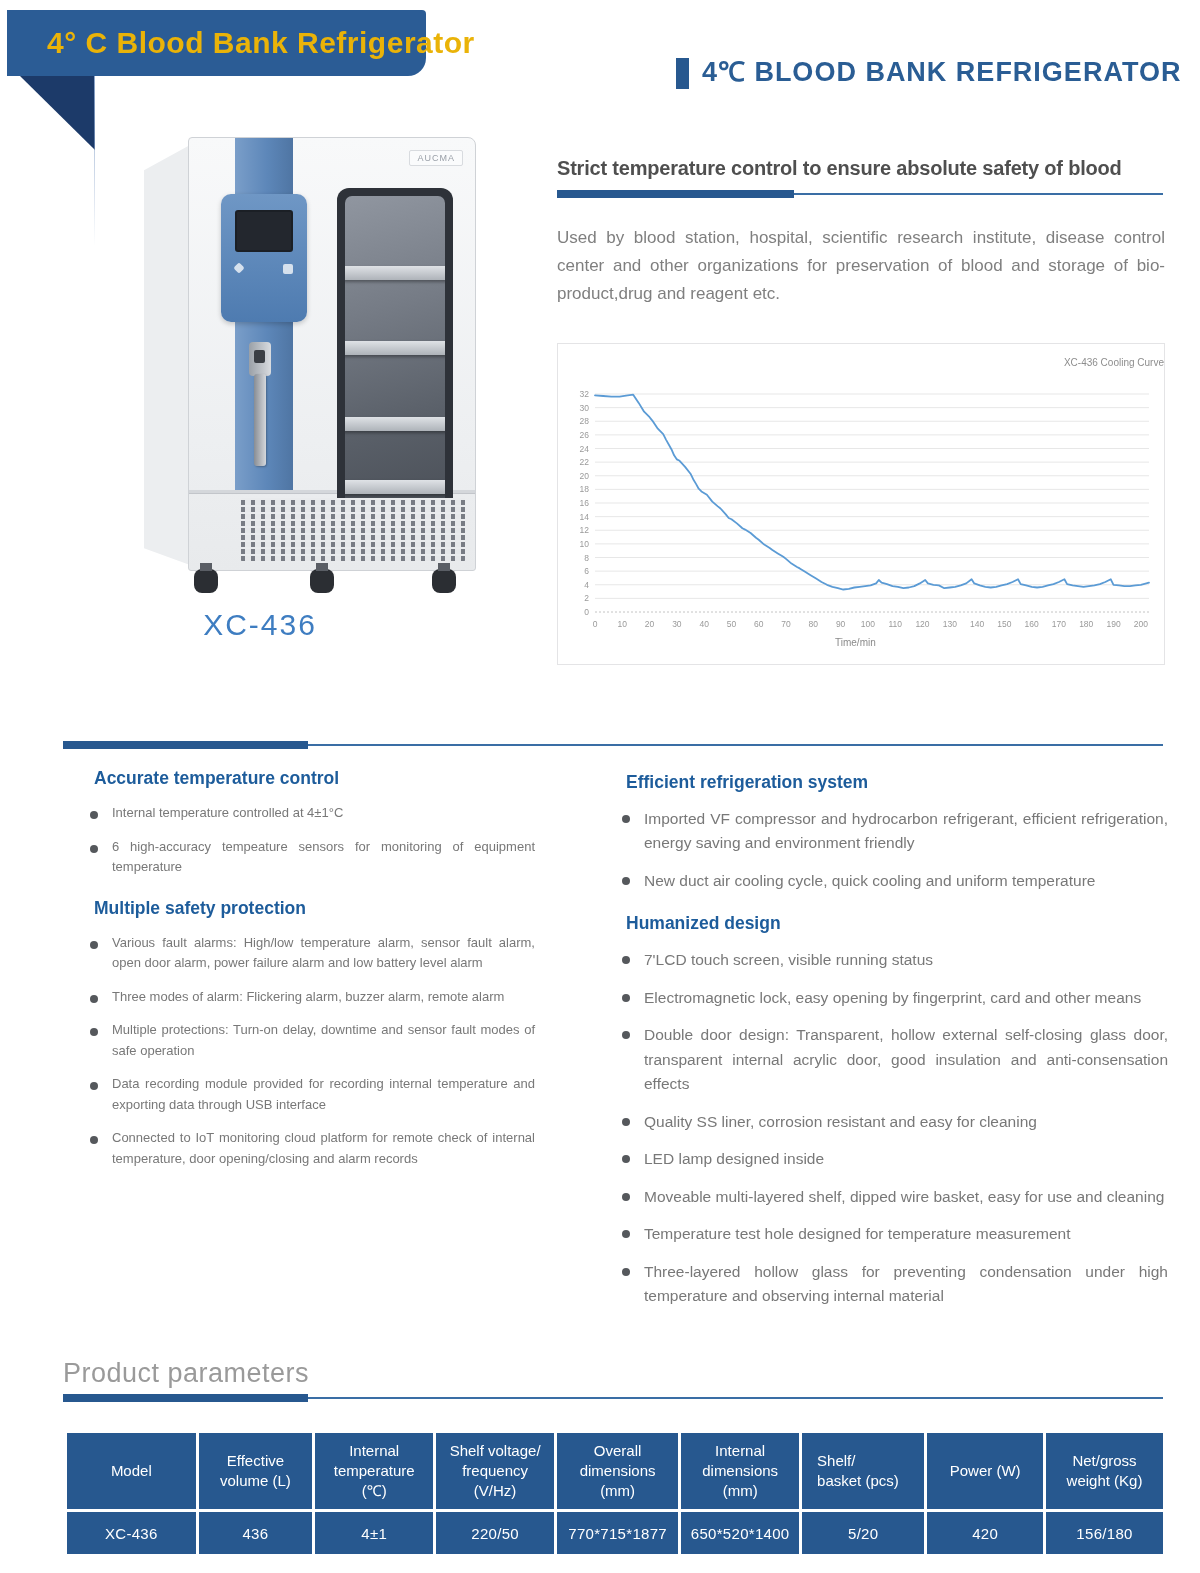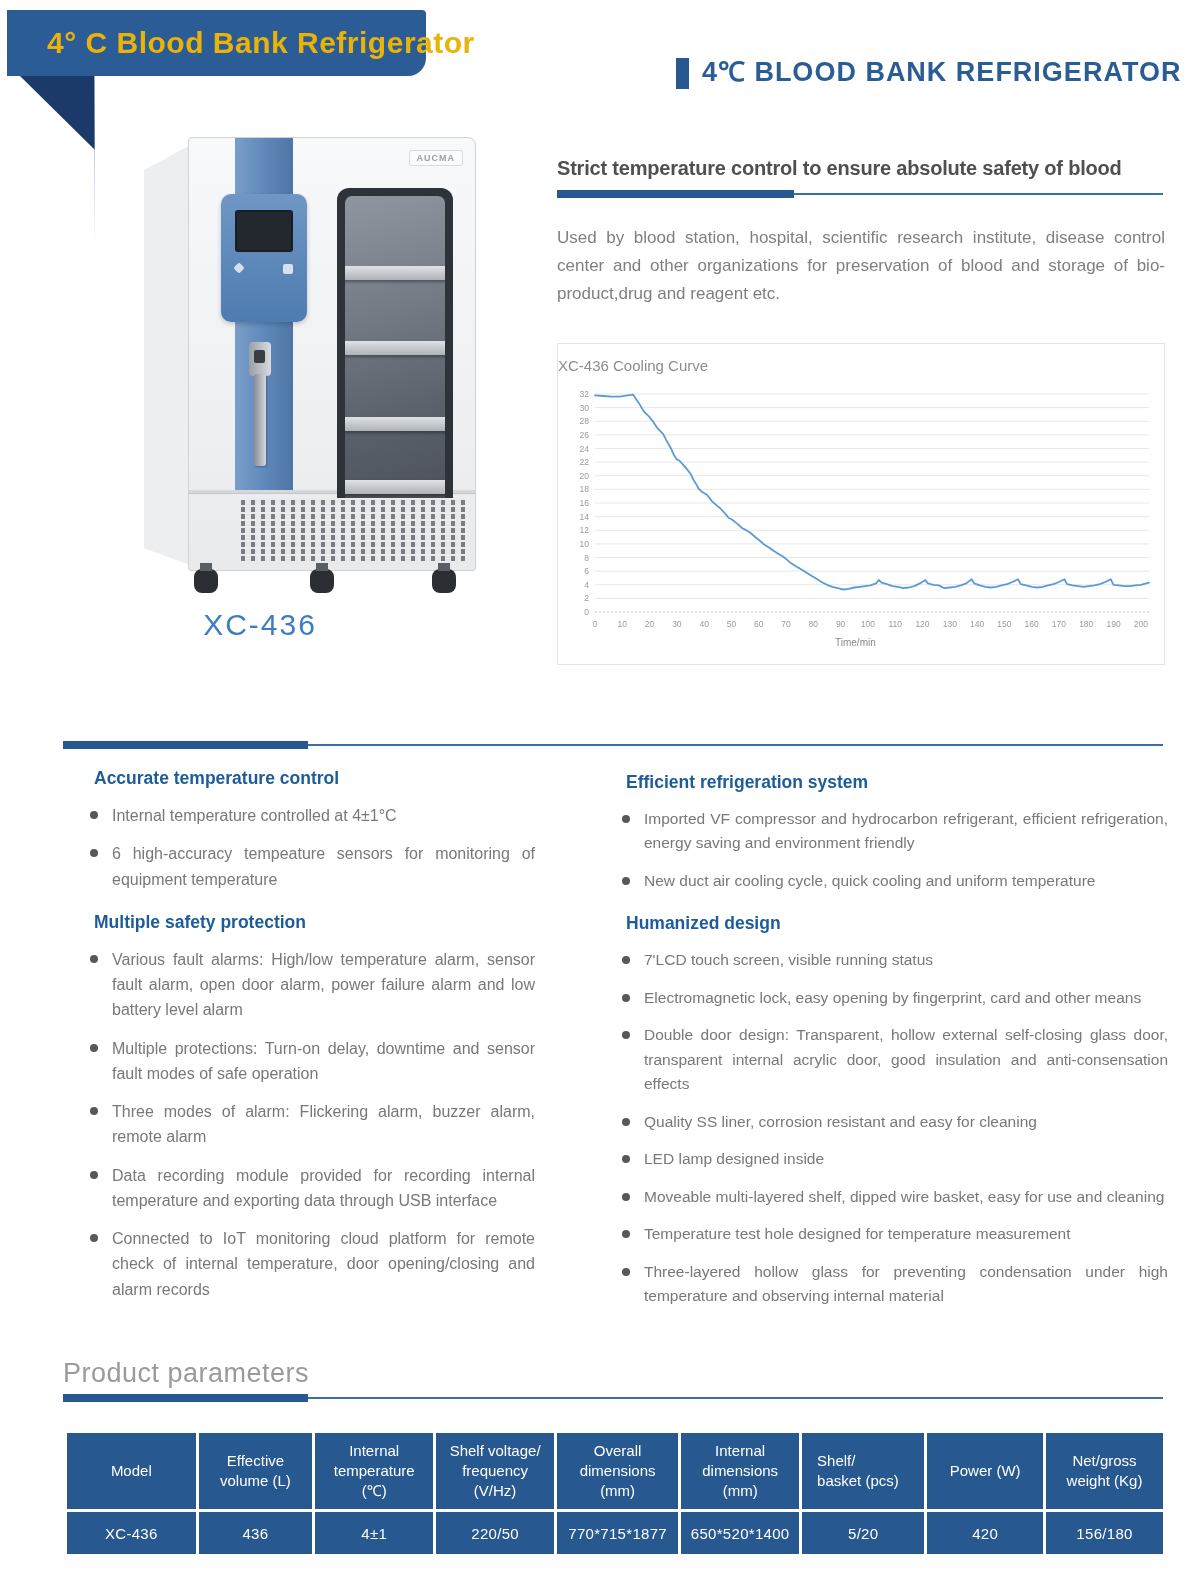--- a/index.html
+++ b/index.html
@@ -17,21 +17,21 @@
   .doc-title{position:absolute;left:676px;top:52px;display:flex;align-items:flex-end;}
   .doc-title .bar{width:13px;height:31px;background:#27588f;margin-right:13px;flex:0 0 auto;}
   .doc-title .txt{font-size:27px;font-weight:bold;color:#2a5d94;letter-spacing:1px;white-space:nowrap;}
 
   
   .fridge{position:absolute;left:140px;top:135px;width:340px;height:465px;}
   .f-side{position:absolute;left:4px;top:10px;width:46px;height:420px;background:#eceef0;
           clip-path:polygon(100% 0,100% 100%,0 96%,0 6%);}
   .f-front{position:absolute;left:48px;top:2px;width:286px;height:432px;
            background:linear-gradient(180deg,#f8f9fa,#edeff1 70%,#e8eaec);
-           border:1px solid #cfd2d6;border-radius:4px 8px 3px 3px;font-weight:bold;}
+           border:1px solid #cfd2d6;border-radius:4px 8px 3px 3px;}
   .f-logo{position:absolute;top:12px;right:12px;font-size:9px;color:#9aa0a8;letter-spacing:1px;
           border:1px solid #d8dbdf;background:#fafbfc;padding:2px 7px;border-radius:2px;}
   .f-stripe{position:absolute;left:46px;top:0;width:58px;height:352px;
             background:linear-gradient(90deg,#7a9ec9 0%,#5d87b9 55%,#4f75a3 100%);}
   .f-doorline{position:absolute;left:0;right:0;top:352px;height:3px;background:#d4d7db;
               box-shadow:0 1px 0 #c2c5ca;}
   .f-panel{position:absolute;left:32px;top:56px;width:86px;height:128px;border-radius:10px;
            background:linear-gradient(180deg,#6f97c5,#4e7bb0);box-shadow:0 2px 5px rgba(0,0,0,.2);}
   .f-screen{margin:16px auto 0;width:54px;height:38px;background:#23272e;border:2px solid #1b1f25;border-radius:3px;}
   .f-icons{display:flex;justify-content:space-between;padding:12px 14px 0;}
@@ -63,41 +63,41 @@
   .rule .thin{position:absolute;top:3px;left:0;right:0;height:2px;background:#3a6ea5;}
   .rule .thick{position:absolute;top:0;left:0;height:8px;background:#27588f;}
   .intro-rule{left:557px;top:190px;width:606px;}
   .intro-rule .thick{width:237px;}
   .intro-body{position:absolute;left:557px;top:224px;width:608px;font-size:17px;color:#7f7f7f;
               text-align:justify;line-height:1.65;}
 
   
   .chart-panel{position:absolute;left:557px;top:343px;width:608px;height:322px;background:#fff;
                border:1px solid #e4e4e6;box-sizing:border-box;}
-  .chart-title{margin-top:13px;text-align:left;font-size:15px;color:#8d8d8d;}
+  .chart-title{margin-top:13px;text-align:right;font-size:10px;color:#8d8d8d;}
   .chart-svg{position:absolute;left:1px;top:46px;}
 
   
   .section-title{position:absolute;font-size:27px;color:#9a9a9a;letter-spacing:.5px;}
   .adv-title{left:63px;top:706px;}
   .adv-rule{left:63px;top:741px;width:1100px;}
   .adv-rule .thick{width:245px;}
   .par-title{left:63px;top:1358px;}
   .par-rule{left:63px;top:1394px;width:1100px;}
   .par-rule .thick{width:245px;}
 
   .adv-col{position:absolute;}
   .adv-col-0{left:88px;top:768px;width:447px;}
   .adv-col-1{left:620px;top:772px;width:548px;}
   .adv-group h3{margin:0 0 14px 6px;font-size:17.5px;color:#1d5c9b;}
   .adv-group{margin-bottom:20px;}
   .adv-group ul{list-style:none;margin:0;padding:0;}
   .adv-group li{position:relative;padding-left:24px;margin-bottom:13px;color:#787878;
                 text-align:justify;line-height:1.58;}
-  .adv-col-0 li{font-size:16px;}
+  .adv-col-0 li{font-size:13px;}
   .adv-col-1 li{font-size:15.5px;}
   .adv-group li::before{content:'';position:absolute;left:2px;top:8px;width:8px;height:8px;
                         border-radius:50%;background:#55585c;}
 
   
   .param-table{position:absolute;left:64px;top:1430px;width:1102px;border-collapse:separate;
                border-spacing:3px;table-layout:fixed;}
   .param-table th,.param-table td{background:#27588f;color:#fff;font-weight:normal;
                text-align:center;vertical-align:middle;}
   .param-table th{font-size:15px;height:72px;white-space:pre-line;line-height:1.35;padding:2px 4px;}
@@ -230,22 +230,22 @@
         <h3>Accurate temperature control</h3>
         <ul>
           <li>Internal temperature controlled at 4±1°C</li>
           <li>6 high-accuracy tempeature sensors for monitoring of equipment temperature</li>
         </ul>
       </div>
       <div class="adv-group">
         <h3>Multiple safety protection</h3>
         <ul>
           <li>Various fault alarms: High/low temperature alarm, sensor fault alarm, open door alarm, power failure alarm and low battery level alarm</li>
+          <li>Three modes of alarm: Flickering alarm, buzzer alarm, remote alarm</li>
           <li>Multiple protections: Turn-on delay, downtime and sensor fault modes of safe operation</li>
-          <li>Three modes of alarm: Flickering alarm, buzzer alarm, remote alarm</li>
           <li>Data recording module provided for recording internal temperature and exporting data through USB interface</li>
           <li>Connected to IoT monitoring cloud platform for remote check of internal temperature, door opening/closing and alarm records</li>
         </ul>
       </div>
     </div>
   <div class="adv-col adv-col-1">
       <div class="adv-group">
         <h3>Efficient refrigeration system</h3>
         <ul>
           <li>Imported VF compressor and hydrocarbon refrigerant, efficient refrigeration, energy saving and environment friendly</li>

